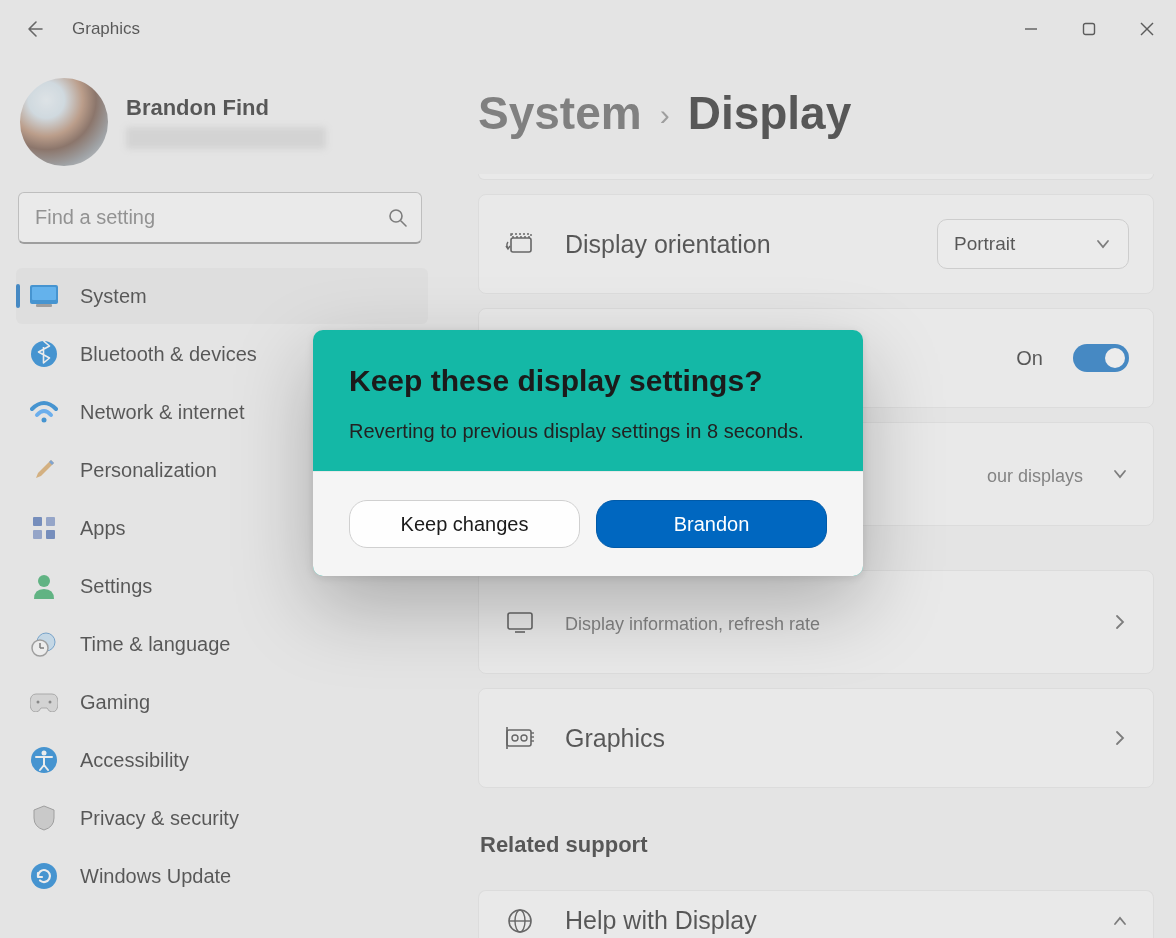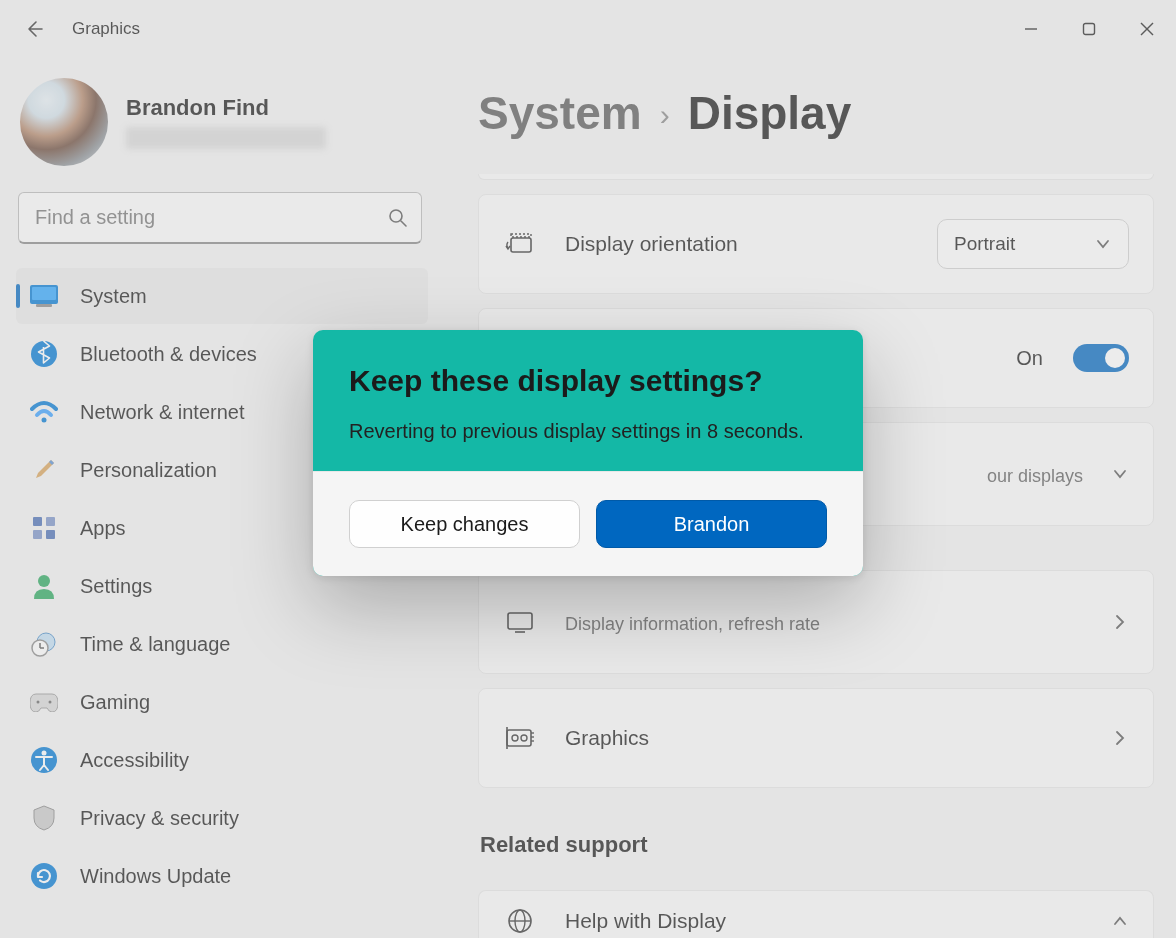--- a/index.html
+++ b/index.html
@@ -77,21 +77,21 @@
   
   .cards { display:flex; flex-direction:column; gap: 14px; }
   .card-sliver { height: 6px; background:#fbfbfb; border:1px solid #e7e7e7; border-top:none; border-radius: 0 0 8px 8px; }
   .card {
     background:#fbfbfb; border:1px solid #e7e7e7; border-radius:8px;
     padding: 0 24px; display:flex; align-items:center; min-height: 96px;
     gap: 28px;
   }
   .card .c-icon { width: 34px; display:flex; justify-content:center; }
   .card .c-body { flex:1; }
-  .card .c-title { font-size: 21px; color:#1b1b1b; }
+  .card .c-title { font-size: 25px; color:#1b1b1b; }
   .card .c-sub { font-size: 18px; color:#5e5e5e; margin-top:4px;}
   .card .c-tail { display:flex; align-items:center; gap:16px;}
   .card-sm { min-height: 100px; }
   .card-md { min-height: 104px; }
   
   .dd {
     width: 192px; height: 50px; border:1px solid #d0d0d0; border-radius:10px;
     background:#fefefe; display:flex; align-items:center; justify-content:space-between;
     padding: 0 16px; font-size:19px;
   }
@@ -119,21 +119,21 @@
     overflow:hidden;
   }
   .dlg-body { padding: 34px 36px 28px 36px; }
   .dlg-title { font-size: 30px; font-weight:600; margin-bottom: 22px;}
   .dlg-text { font-size: 20px; color:#222;}
   .dlg-actions {
     background:#f5f5f5; padding: 28px 36px; display:flex; gap:16px;
     border-top:1px solid #e8e8e8;
   }
   .btn {
-    flex:1; height: 48px; border-radius:10px; font-size:20px; display:flex;
+    flex:1; height: 48px; border-radius:18px; font-size:20px; display:flex;
     align-items:center; justify-content:center; cursor:pointer;
   }
   .btn-secondary { background:#fefefe; border:1px solid #d0d0d0; color:#1b1b1b;}
   .btn-primary { background:#0067c0; border:1px solid #005aa8; color:#fff;}
   svg { display:block; }
 </style>
 </head>
 <body>
 
 <div class="app">

